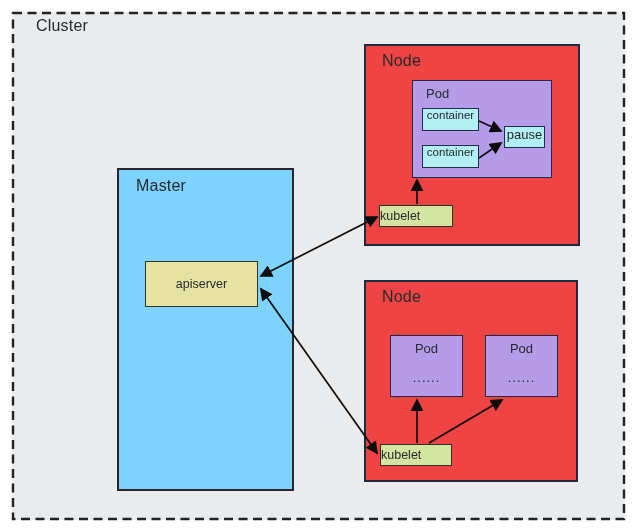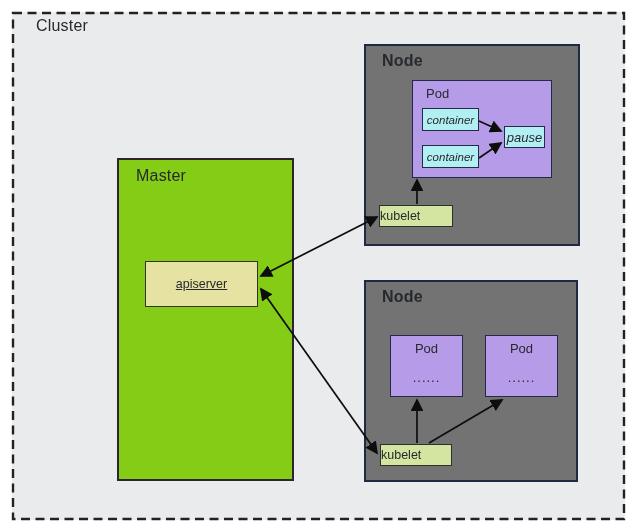--- a/index.html
+++ b/index.html
@@ -15,48 +15,46 @@
   .box { position: absolute; box-sizing: border-box; }
   .cluster {
     left: 12px; top: 12px; width: 613px; height: 508px;
     background: #e9ebec;
   }
   .lbl { position: absolute; white-space: nowrap; }
   .lbl-big { font-size: 16px; letter-spacing: 0.2px; }
   .cluster-label { left: 24px; top: 5px; }
 
   .master {
-    left: 117px; top: 158px; width: 177px; height: 323px;
-    background: #84cc16; border: 2px solid #2d2430;
+    left: 117px; top: 168px; width: 177px; height: 323px;
+    background: #7dd3fc; border: 2px solid #2d2430;
   }
   .master-label { left: 17px; top: 7px; }
 
   .apiserver {
     left: 145px; top: 261px; width: 113px; height: 46px;
     background: #e5e2a2; border: 1.5px solid #343325;
     display: flex; align-items: center; justify-content: center;
     font-size: 12.5px;
-    text-decoration: underline;
   }
 
-  .node { background: #737373; border: 2px solid #1d2a42; font-weight: bold; }
+  .node { background: #ef4444; border: 2px solid #1d2a42; }
   .node-top   { left: 364px; top: 44px;  width: 216px; height: 202px; }
   .node-bottom{ left: 364px; top: 280px; width: 214px; height: 202px; }
   .node-label { left: 16px; top: 6px; }
 
   .pod { background: #b69ce8; border: 1.5px solid #222a47; }
   .pod-top { left: 412px; top: 80px; width: 140px; height: 98px; }
   .pod-label-inline { left: 13px; top: 5px; font-size: 13px; }
 
   .smallbox {
     position: absolute; box-sizing: border-box;
     background: #b2eff2; border: 1.5px solid #222a47;
-    display: flex; align-items: center; justify-content: center;
+    display: flex; justify-content: center;
     font-size: 11.5px;
-    font-style: italic;
   }
   .container-1 { left: 422px; top: 108px; width: 57px; height: 23px; }
   .container-2 { left: 422px; top: 145px; width: 57px; height: 23px; }
   .pause-box   { left: 504px; top: 126px; width: 41px; height: 22px; font-size: 13px; }
 
   .kubelet {
     position: absolute; box-sizing: border-box;
     background: #d4e5a2; border: 1.5px solid #2a3326;
     display: flex; align-items: center; justify-content: flex-start;
     font-size: 12.5px;

